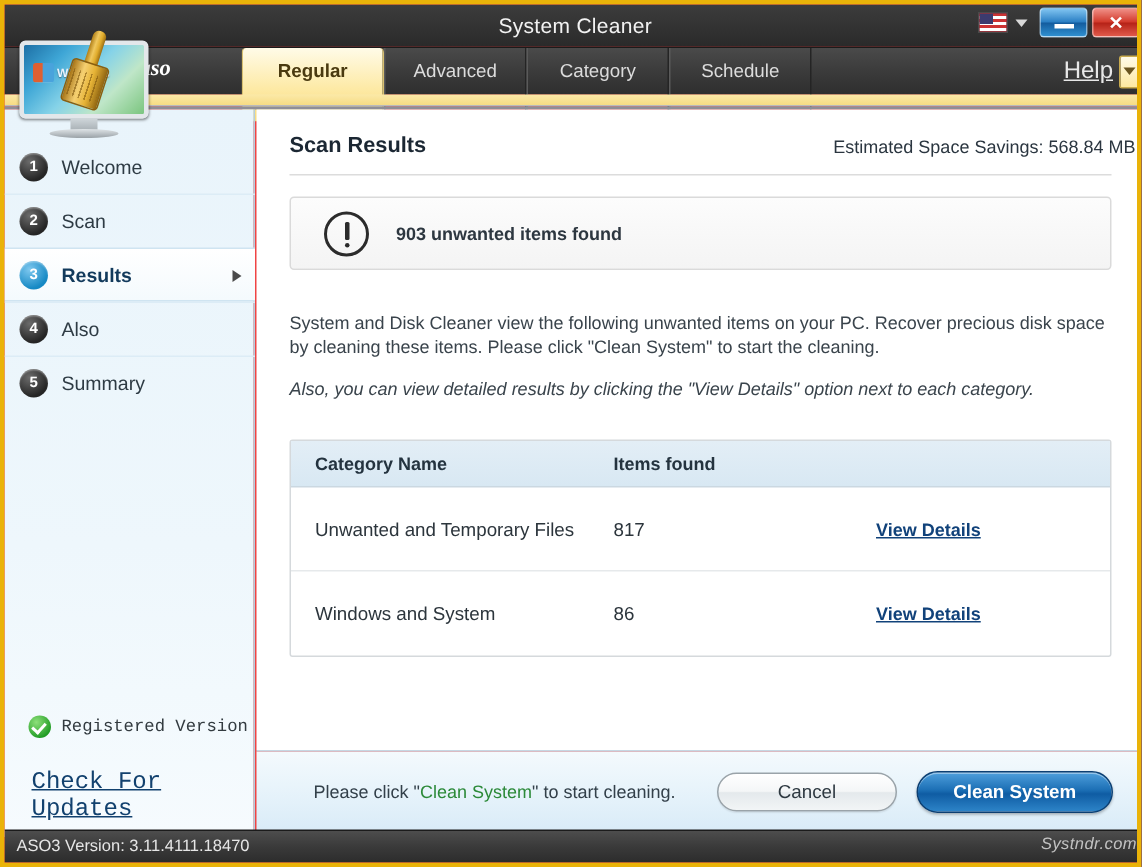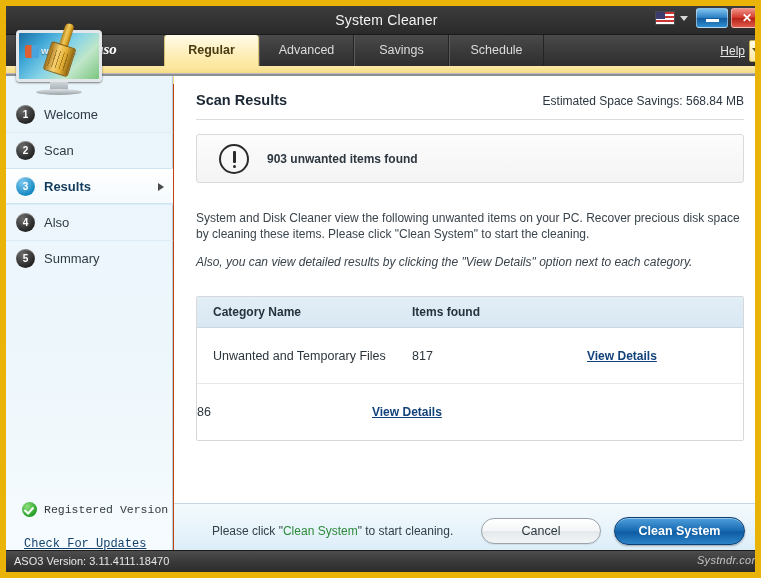--- a/index.html
+++ b/index.html
@@ -5,22 +5,22 @@
   * { box-sizing: border-box; margin: 0; padding: 0; }
   html, body {
     width: 761px; height: 578px;
     font-family: "Liberation Sans", sans-serif;
     overflow: hidden;
     background: #2b2b2b;
   }
   .app {
     position: relative;
     width: 761px; height: 578px;
-    background: #c2410c;
-    border: 6px solid #eab308;
+    background: #ef4444;
+    border: 3px solid #eab308;
     overflow: hidden;
   }
 
   
   .titlebar {
     position: absolute; top: 0; left: 0; width: 761px; height: 29px;
     background: linear-gradient(to bottom, #3c3c3c 0%, #343434 45%, #2a2a2a 100%);
     border-bottom: 1px solid #1a1a1a;
   }
   .title-text {
@@ -79,21 +79,21 @@
   .tab.active {
     background: linear-gradient(to bottom, #fffbe8 0%, #fdeaa6 55%, #f7d97b 100%);
     color: #4a3a10; font-weight: bold;
     border-left: 1px solid #d8c070; border-right: 1px solid #d8c070;
     border-radius: 3px 3px 0 0;
   }
   .help-area {
     position: absolute; right: 4px; top: 0; height: 31px;
     display: flex; align-items: center; gap: 2px;
   }
-  .help-link { color: #e8e8e8; font-size: 12px; text-decoration: underline; margin-left: 16px; }
+  .help-link { color: #e8e8e8; font-size: 16px; text-decoration: underline; margin-left: 16px; }
   .help-caret-box {
     width: 14px; height: 22px; margin-left: 2px;
     background: linear-gradient(to bottom, #fffbe8 0%, #fde8a0 100%);
     border: 1px solid #c8ab4f; border-radius: 2px;
     display: flex; align-items: center; justify-content: center;
   }
   .help-caret {
     width: 0; height: 0; border-left: 4px solid transparent; border-right: 4px solid transparent;
     border-top: 5px solid #6a5520;
   }
@@ -193,34 +193,34 @@
     background: radial-gradient(circle at 35% 30%, #8ee07a, #1f9b23 75%);
     position: relative;
   }
   .check-icon::after {
     content: ""; position: absolute; left: 4px; top: 3px; width: 4px; height: 7px;
     border: solid #fff; border-width: 0 2px 2px 0; transform: rotate(42deg);
   }
   .reg-text { font-size: 11.5px; color: #333b40; }
   .updates-link {
     display: block; margin-top: 16px; padding-left: 18px;
-    font-size: 12px; color: #12416e; text-decoration: underline;
+    font-size: 16px; color: #12416e; text-decoration: underline;
   }
 
   
   .content {
     position: absolute; top: 70px; left: 168px; width: 593px; height: 427px;
     background: #fff;
   }
   .content-head { position: relative; height: 42px; }
   .page-title {
     position: absolute; left: 22px; top: 16px; font-size: 14.5px; font-weight: bold; color: #1b2733;
   }
   .savings {
-    position: absolute; right: 23px; top: 18px; font-size: 12px; color: #2b3640;
+    position: absolute; right: 7px; top: 18px; font-size: 12px; color: #2b3640;
   }
   .head-rule {
     position: absolute; left: 22px; right: 23px; top: 43px; height: 1px; background: #dcdcdc;
   }
   .alert-box {
     position: absolute; left: 22px; top: 58px; width: 548px; height: 49px;
     border: 1px solid #dadada; border-radius: 3px;
     background: linear-gradient(to bottom, #fcfcfc 0%, #f4f4f4 100%);
     display: flex; align-items: center;
   }
@@ -318,21 +318,21 @@
       <div class="win-btn win-min"></div>
       <div class="win-btn win-close"></div>
     </div>
   </div>
 
   <div class="tabbar">
     <div class="brand-aso">aso</div>
     <div class="tabs">
       <div class="tab active">Regular</div>
       <div class="tab">Advanced</div>
-      <div class="tab">Savings</div>
+      <div class="tab">Category</div>
       <div class="tab">Schedule</div>
     </div>
     <div class="help-area">
       <span class="help-link">Help</span>
       <span class="help-caret-box">
         <span class="help-caret"></span>
       </span>
     </div>
   </div>
 
@@ -406,20 +406,21 @@
         <div class="col-act"></div>
       </div>
       <div class="trow">
         <div class="col-name">Unwanted and Temporary Files</div>
         <div class="col-count">817</div>
         <div class="col-act">
           <a class="view-link" href="#">View Details</a>
         </div>
       </div>
       <div class="trow">
+        <div class="col-name">Windows and System</div>
         <div class="col-count">86</div>
         <div class="col-act">
           <a class="view-link" href="#">View Details</a>
         </div>
       </div>
     </div>
   </div>
 
   <div class="footer">
     <div class="foot-msg"><span>Please click "</span><span class="hl">Clean System</span><span>" to start cleaning.</span></div>

